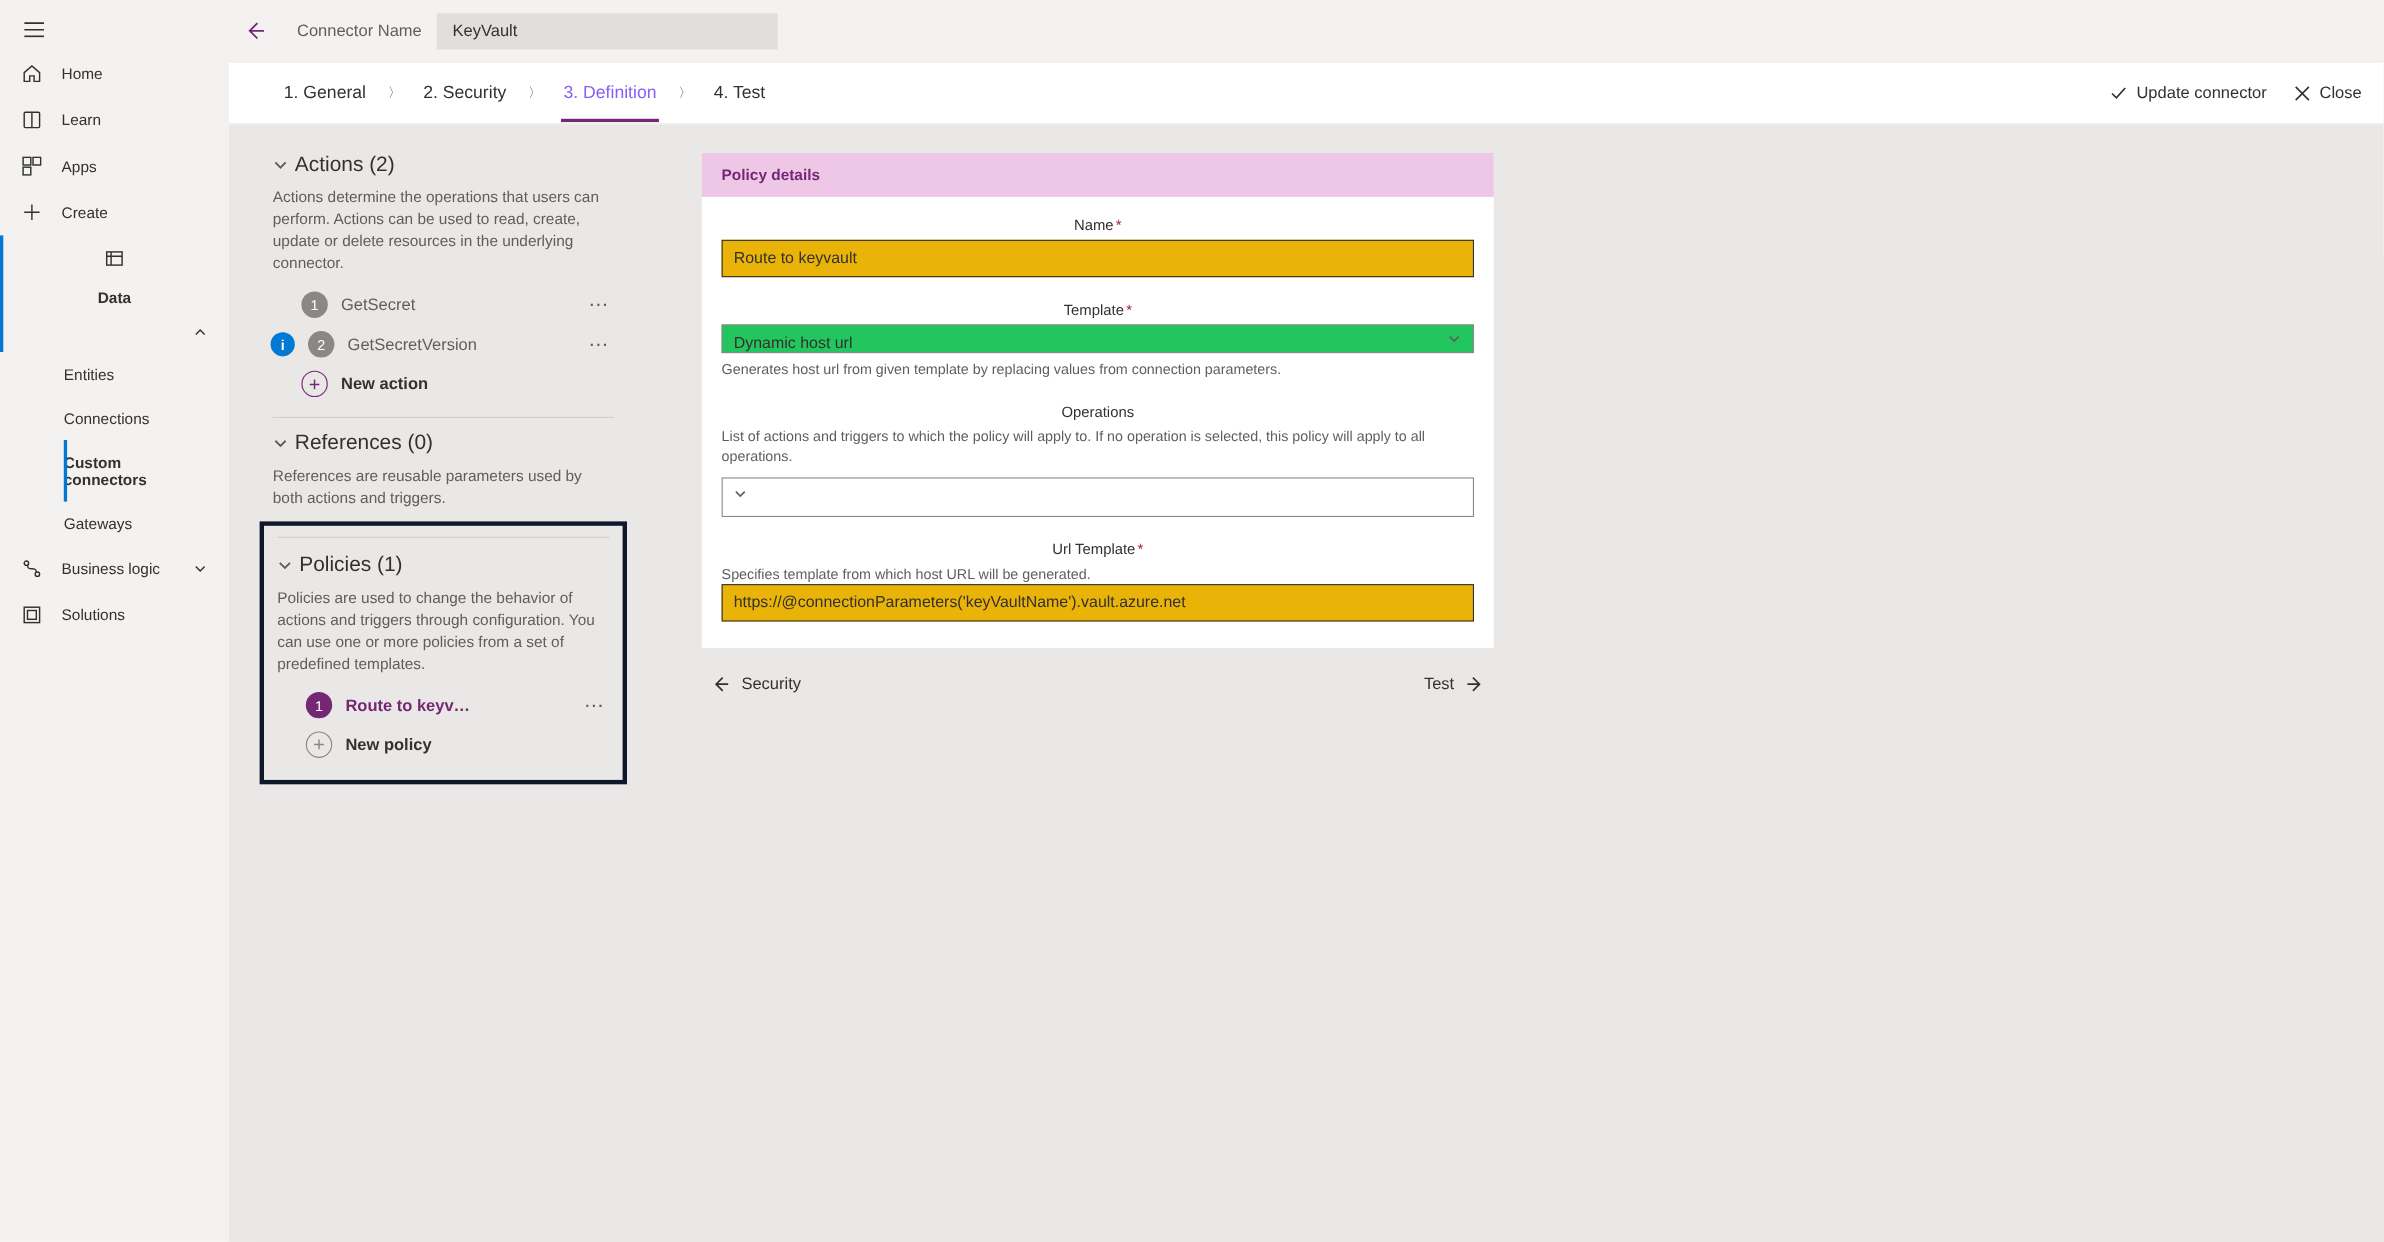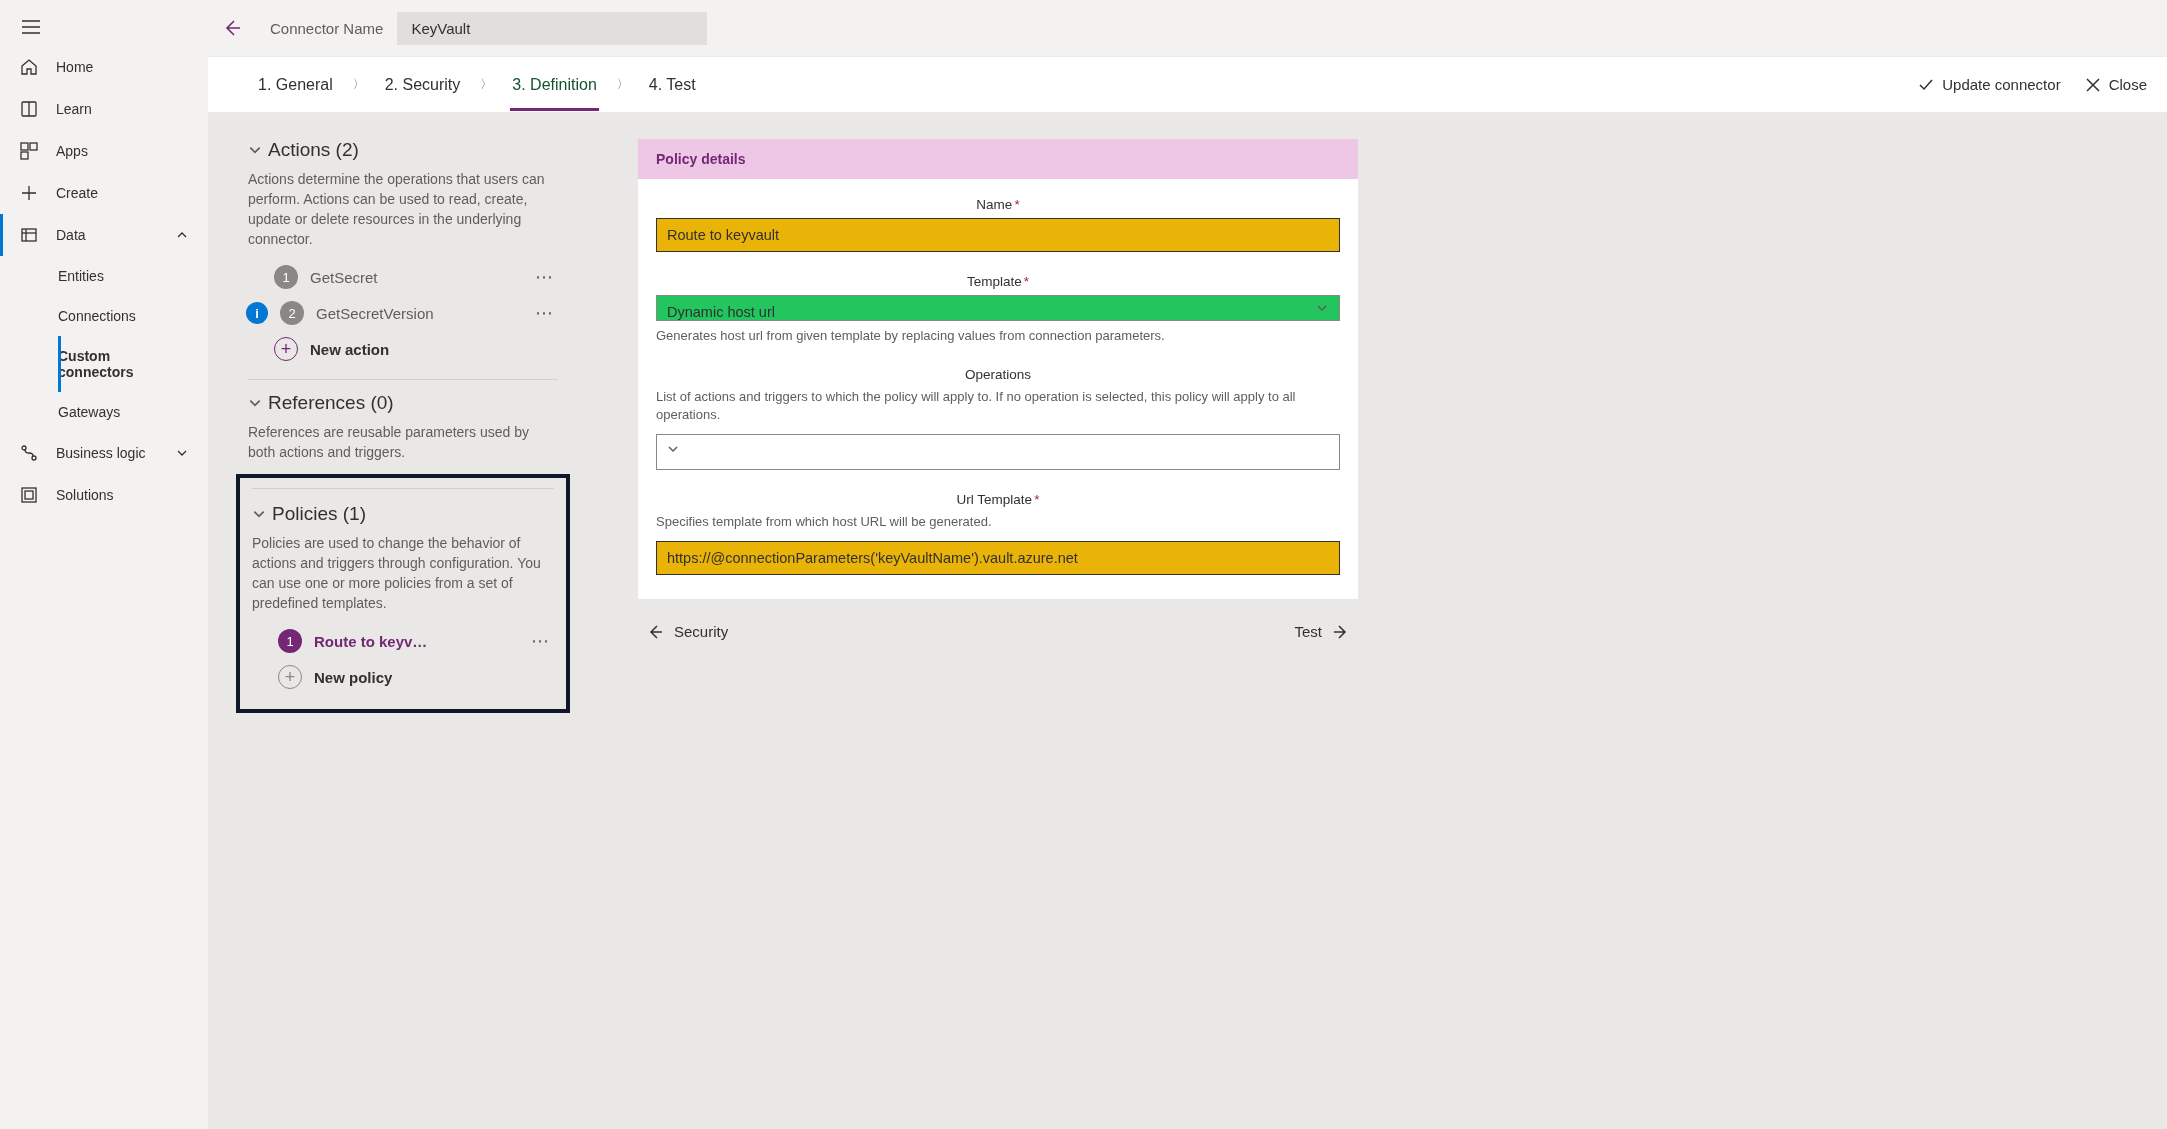--- a/index.html
+++ b/index.html
@@ -5,38 +5,38 @@
   * { box-sizing: border-box; margin: 0; padding: 0; }
   body { font-family: "Segoe UI", -apple-system, sans-serif; font-size: 14px; color: #323130; background: #fff; overflow: hidden; }
   .app { display: flex; height: 100vh; width: 100vw; }
 
   
   .sidebar { width: 208px; background: #f3f2f1; border-right: 0; display: flex; flex-direction: column; padding-top: 8px; flex-shrink: 0; }
   .hamburger { padding: 12px 22px; cursor: pointer; }
   .hamburger svg { width: 18px; height: 14px; }
   .nav-item { display: flex; align-items: center; padding: 12px 20px; gap: 18px; cursor: pointer; color: #323130; position: relative; }
   .nav-item .icon { width: 18px; height: 18px; display: inline-flex; align-items: center; justify-content: center; }
-  .nav-item.active-parent { font-weight: 400; }
+  .nav-item.active-parent { font-weight: 700; flex-direction: column; }
   .nav-item .chevron { margin-left: auto; }
   .nav-sub { padding-left: 58px; }
   .nav-sub .nav-item { padding: 12px 20px 12px 0; gap: 0; }
   .nav-sub .nav-item.selected { font-weight: 700; }
   .nav-sub .nav-item.selected::before, .nav-item.active-parent::before { content: ""; position: absolute; left: 0; top: 0; bottom: 0; width: 3px; background: #0078d4; }
   .nav-item.active-parent::before { background: #0078d4; }
 
   
   .main { flex: 1; display: flex; flex-direction: column; background: #e9e8e7; min-width: 0; }
   .topbar { background: #f3f2f1; display: flex; align-items: center; padding: 10px 20px 10px 6px; gap: 14px; border-bottom: 1px solid #edebe9; }
   .back-arrow { width: 36px; height: 36px; display: flex; align-items: center; justify-content: center; cursor: pointer; color: #742774; }
   .conn-label { color: #605e5c; font-size: 15px; margin-left: 6px; }
   .conn-input { background: #e1dfdd; border: none; padding: 8px 14px; font-size: 15px; width: 310px; color: #323130; }
 
   .steps-row { background: #fff; display: flex; align-items: center; padding: 0 20px 0 48px; border-bottom: 1px solid #edebe9; height: 56px; }
   .step { padding: 16px 2px; color: #323130; cursor: pointer; font-size: 16px; position: relative; }
-  .step.active { color: #14532d; font-weight: 400; }
+  .step.active { color: #8b5cf6; font-weight: 400; }
   .step.active::after { content: ""; position: absolute; left: 0; right: 0; bottom: -1px; height: 3px; background: #742774; }
   .step-sep { color: #605e5c; margin: 0 18px; font-size: 12px; }
   .spacer { flex: 1; }
   .top-action { display: flex; align-items: center; gap: 8px; margin-left: 24px; cursor: pointer; color: #323130; font-size: 15px; }
   .top-action svg { width: 16px; height: 16px; }
 
   
   .content { flex: 1; display: flex; gap: 80px; padding: 26px 40px 26px 40px; overflow: auto; align-items: flex-start; }
 
   
@@ -306,21 +306,21 @@
               <div class="field-label">Operations</div>
               <div class="field-help" style="margin-top:0;margin-bottom:10px;">List of actions and triggers to which the policy will apply to. If no operation is selected, this policy will apply to all operations.</div>
               <div class="empty-select">
                 <span class="caret"><svg width="12" height="12" viewBox="0 0 12 12">
                       <path d="M2 4l4 4 4-4" fill="none" stroke="#605e5c" stroke-width="1.5"></path>
                     </svg></span>
               </div>
             </div>
             <div class="field" style="margin-bottom:6px;">
               <div class="field-label"><span>Url Template</span><span class="req">*</span></div>
-              <div class="field-help" style="margin-top:0;margin-bottom:10px;">Specifies template from which host URL will be generated.</div>
+              <div class="field-help" style="margin-top:0;">Specifies template from which host URL will be generated.</div>
               <input class="field-input" value="https://@connectionParameters('keyVaultName').vault.azure.net" style="">
             </div>
           </div>
         </div>
 
         <div class="footer-nav">
           <div class="foot-link">
             <svg width="18" height="18" viewBox="0 0 18 18">
                 <path d="M11 3l-6 6 6 6M5 9h11" fill="none" stroke="#323130" stroke-width="1.5"></path>
               </svg>

